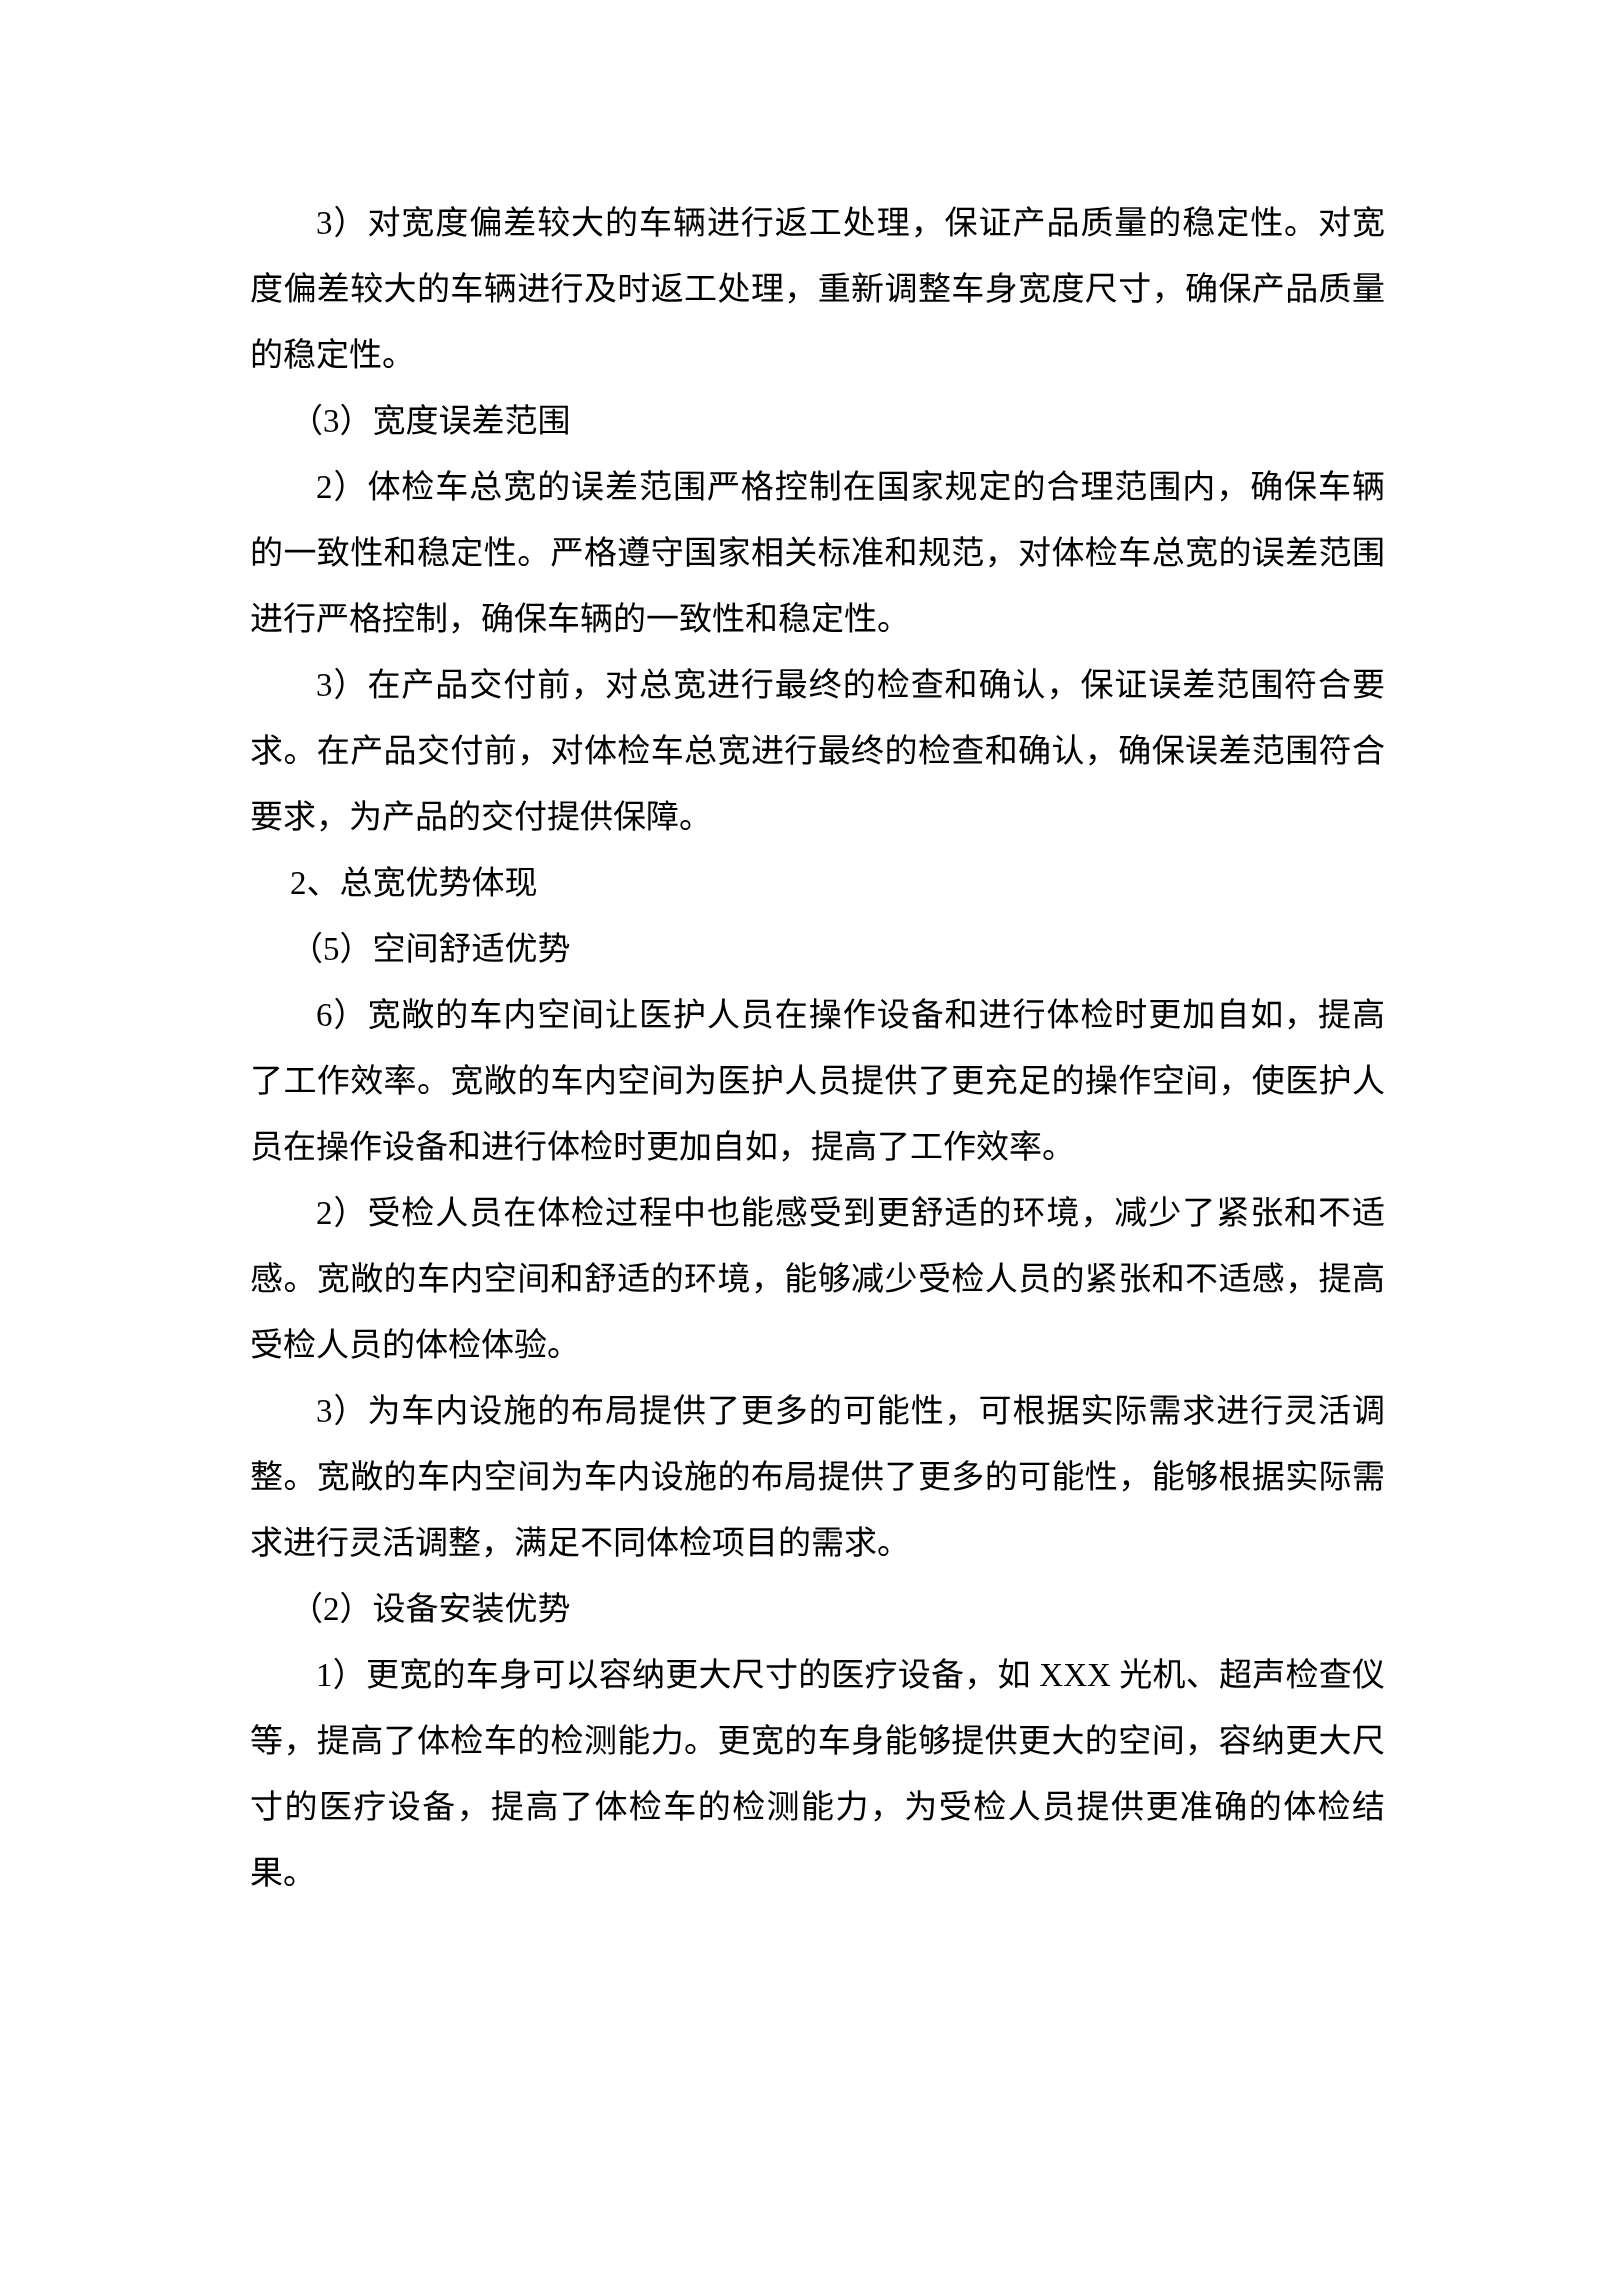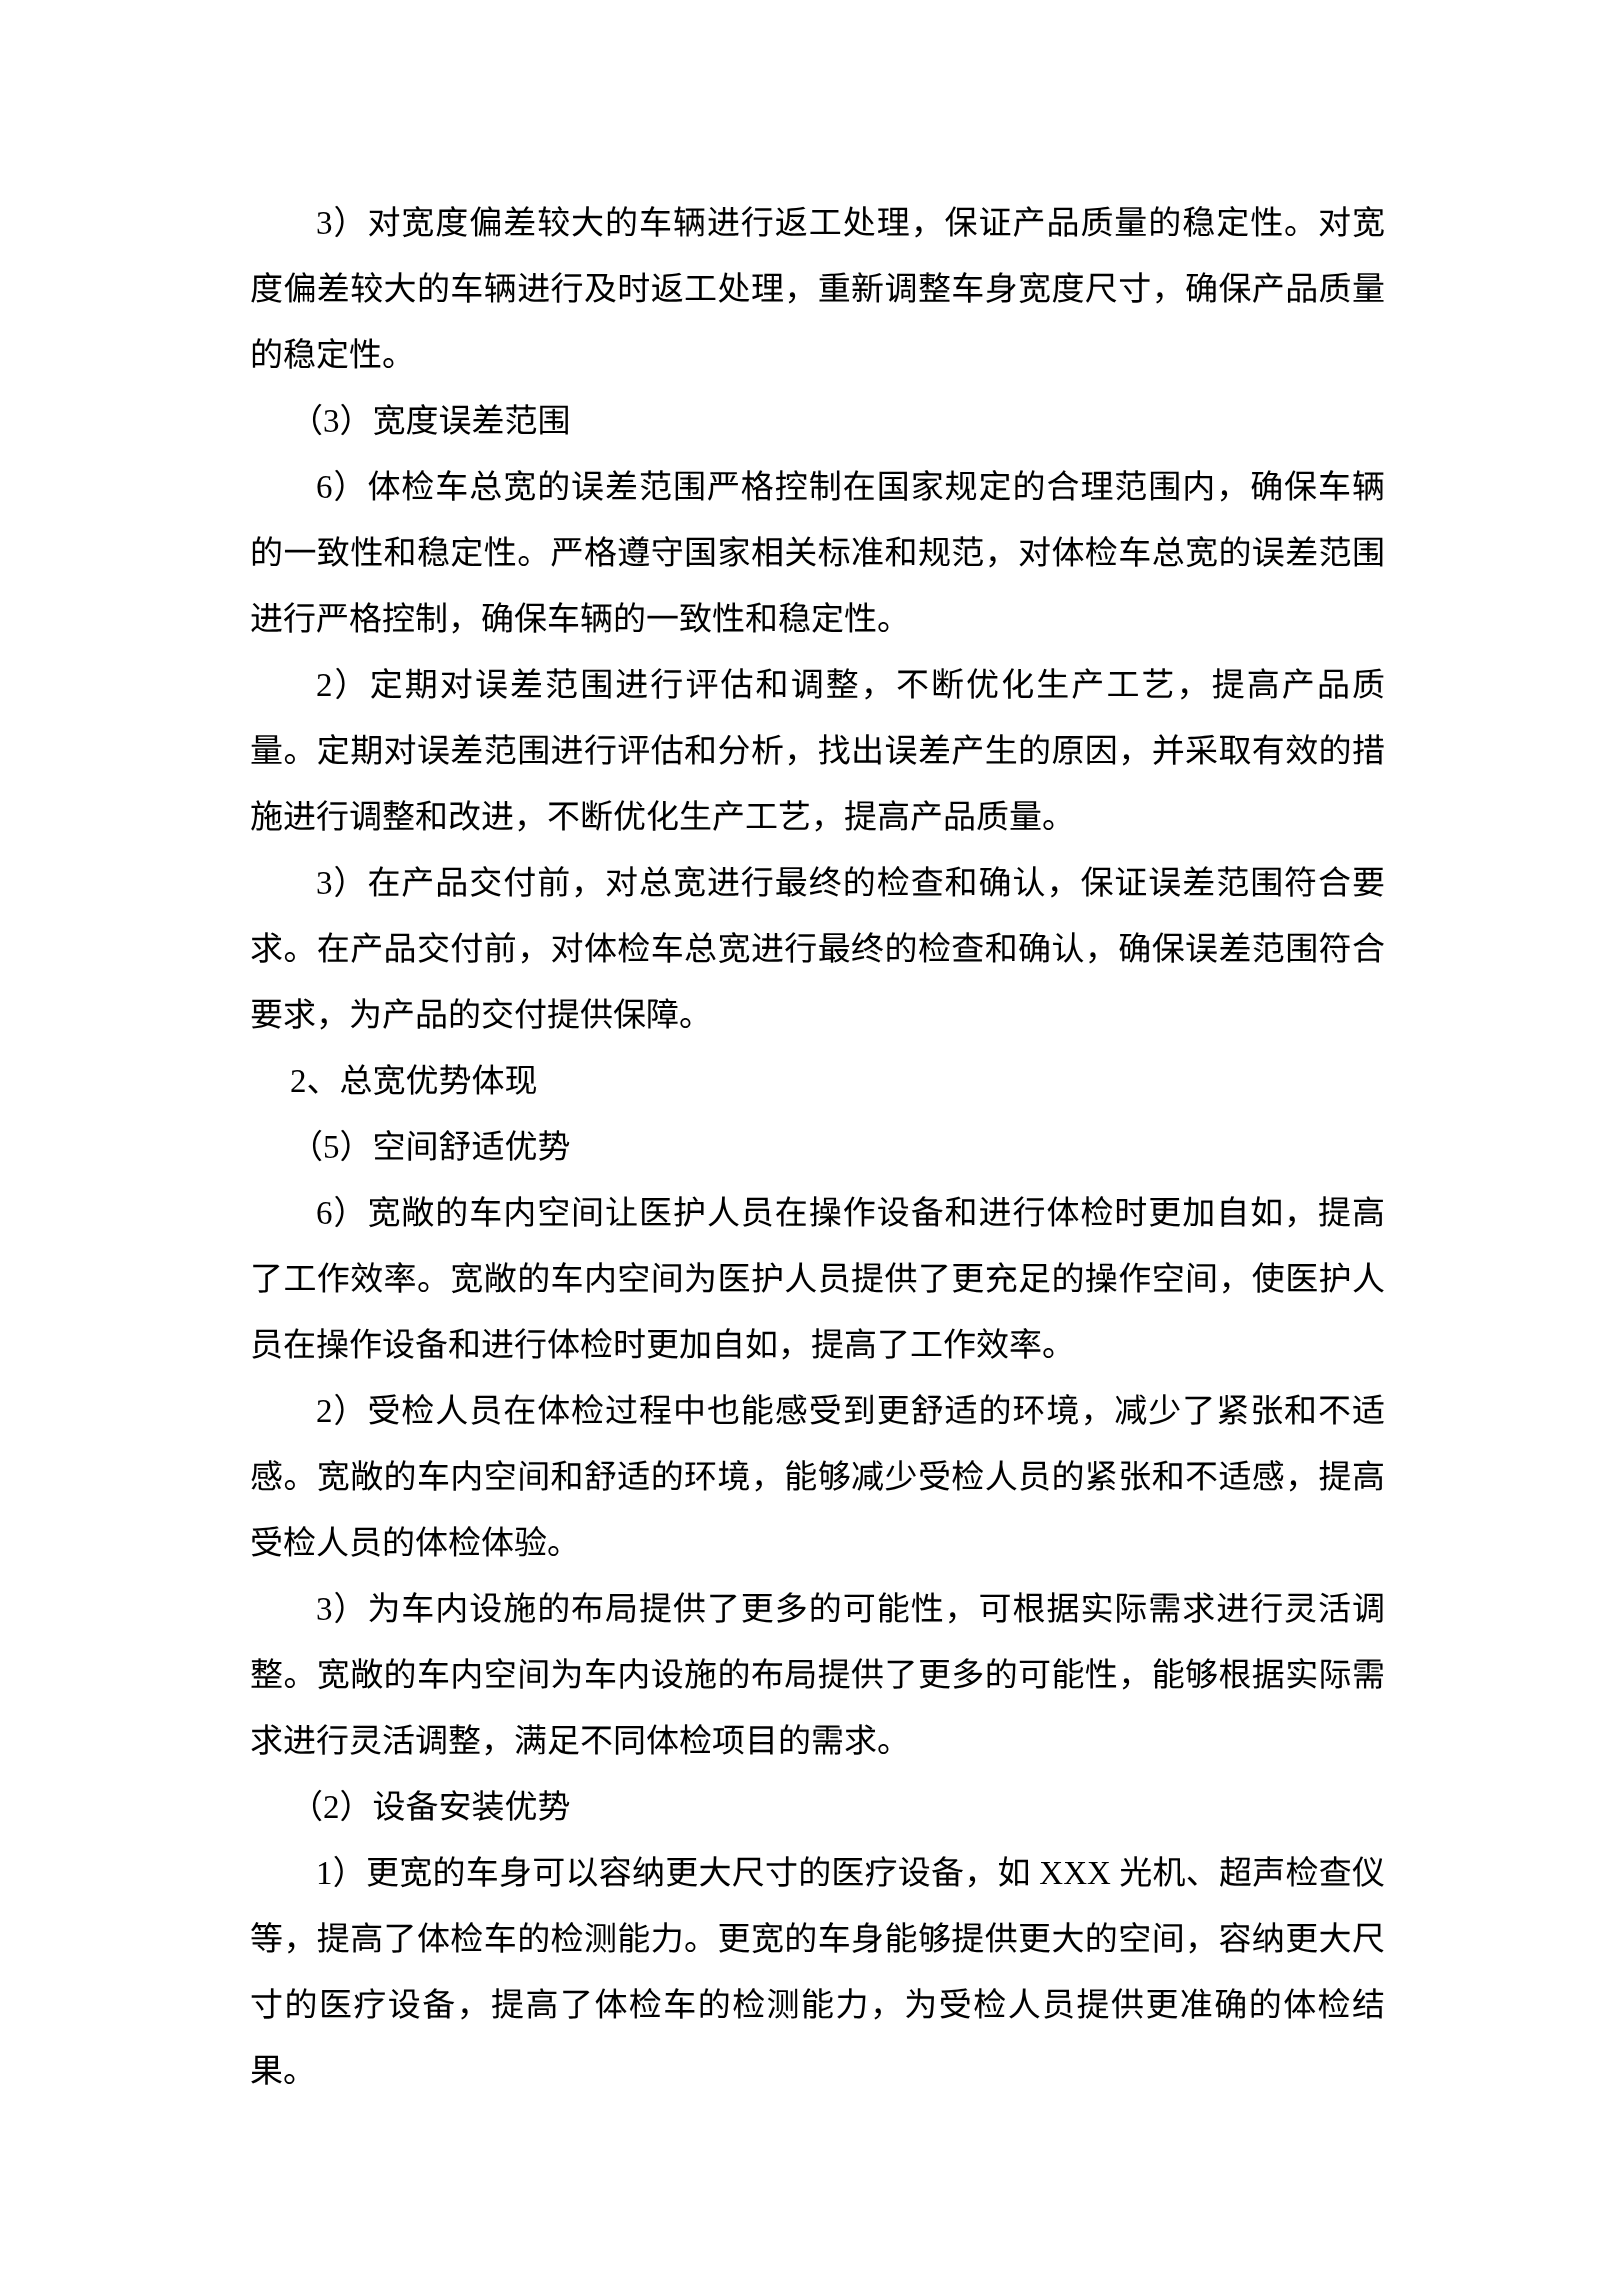--- a/index.html
+++ b/index.html
@@ -40,22 +40,21 @@
     margin-left: 40px;
   }
 </style>
 </head>
 <body>
 
 <div class="page">
   <div class="text-block" id="doc-body">
       <p class="body-indent">3）对宽度偏差较大的车辆进行返工处理，保证产品质量的稳定性。对宽度偏差较大的车辆进行及时返工处理，重新调整车身宽度尺寸，确保产品质量的稳定性。</p>
       <p class="heading">（3）宽度误差范围</p>
-      <p class="body-indent">6）体检车总宽的误差范围严格控制在国家规定的合理范围内，确保车辆的一致性和稳定性。严格遵守国家相关标准和规范，对体检车总宽的误差范围进行严格控制，确保车辆的一致性和稳定性。</p>
-      <p class="body-indent">2）定期对误差范围进行评估和调整，不断优化生产工艺，提高产品质量。定期对误差范围进行评估和分析，找出误差产生的原因，并采取有效的措施进行调整和改进，不断优化生产工艺，提高产品质量。</p>
+      <p class="body-indent">2）体检车总宽的误差范围严格控制在国家规定的合理范围内，确保车辆的一致性和稳定性。严格遵守国家相关标准和规范，对体检车总宽的误差范围进行严格控制，确保车辆的一致性和稳定性。</p>
       <p class="body-indent">3）在产品交付前，对总宽进行最终的检查和确认，保证误差范围符合要求。在产品交付前，对体检车总宽进行最终的检查和确认，确保误差范围符合要求，为产品的交付提供保障。</p>
       <p class="heading">2、总宽优势体现</p>
       <p class="heading">（5）空间舒适优势</p>
       <p class="body-indent">6）宽敞的车内空间让医护人员在操作设备和进行体检时更加自如，提高了工作效率。宽敞的车内空间为医护人员提供了更充足的操作空间，使医护人员在操作设备和进行体检时更加自如，提高了工作效率。</p>
       <p class="body-indent">2）受检人员在体检过程中也能感受到更舒适的环境，减少了紧张和不适感。宽敞的车内空间和舒适的环境，能够减少受检人员的紧张和不适感，提高受检人员的体检体验。</p>
       <p class="body-indent">3）为车内设施的布局提供了更多的可能性，可根据实际需求进行灵活调整。宽敞的车内空间为车内设施的布局提供了更多的可能性，能够根据实际需求进行灵活调整，满足不同体检项目的需求。</p>
       <p class="heading">（2）设备安装优势</p>
       <p class="body-indent">1）更宽的车身可以容纳更大尺寸的医疗设备，如 XXX 光机、超声检查仪等，提高了体检车的检测能力。更宽的车身能够提供更大的空间，容纳更大尺寸的医疗设备，提高了体检车的检测能力，为受检人员提供更准确的体检结果。</p>
     </div>
 </div>

